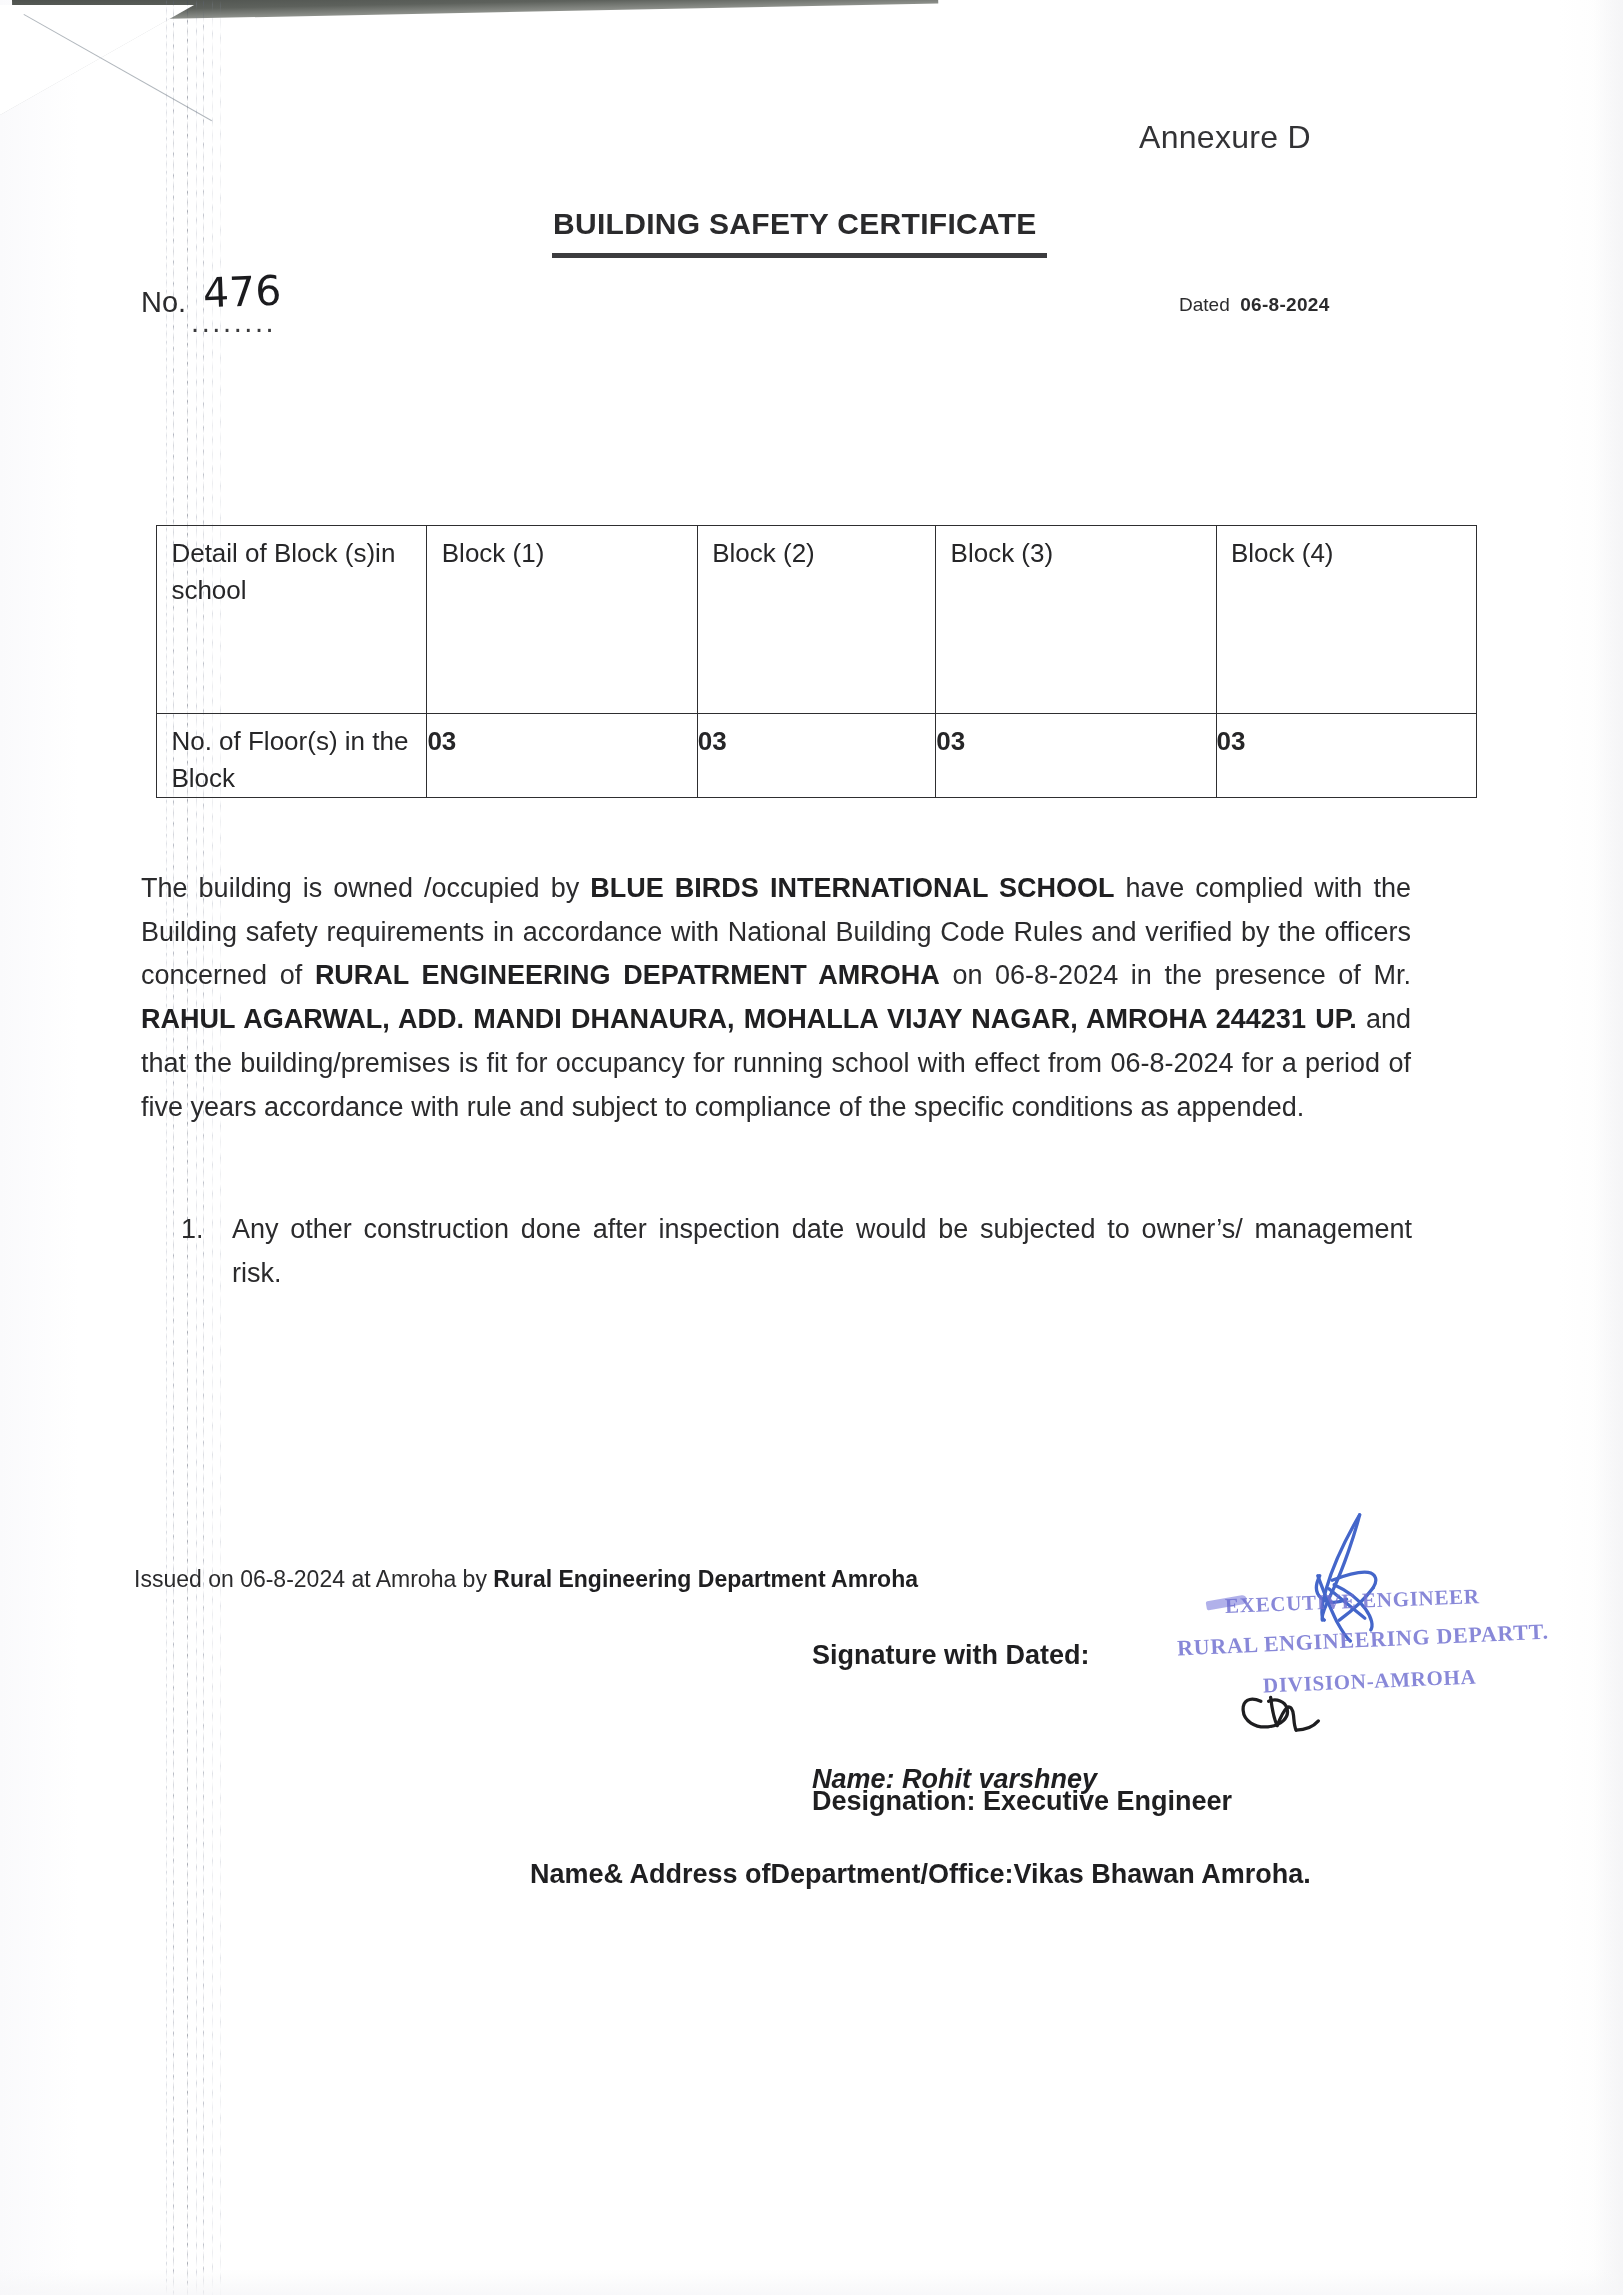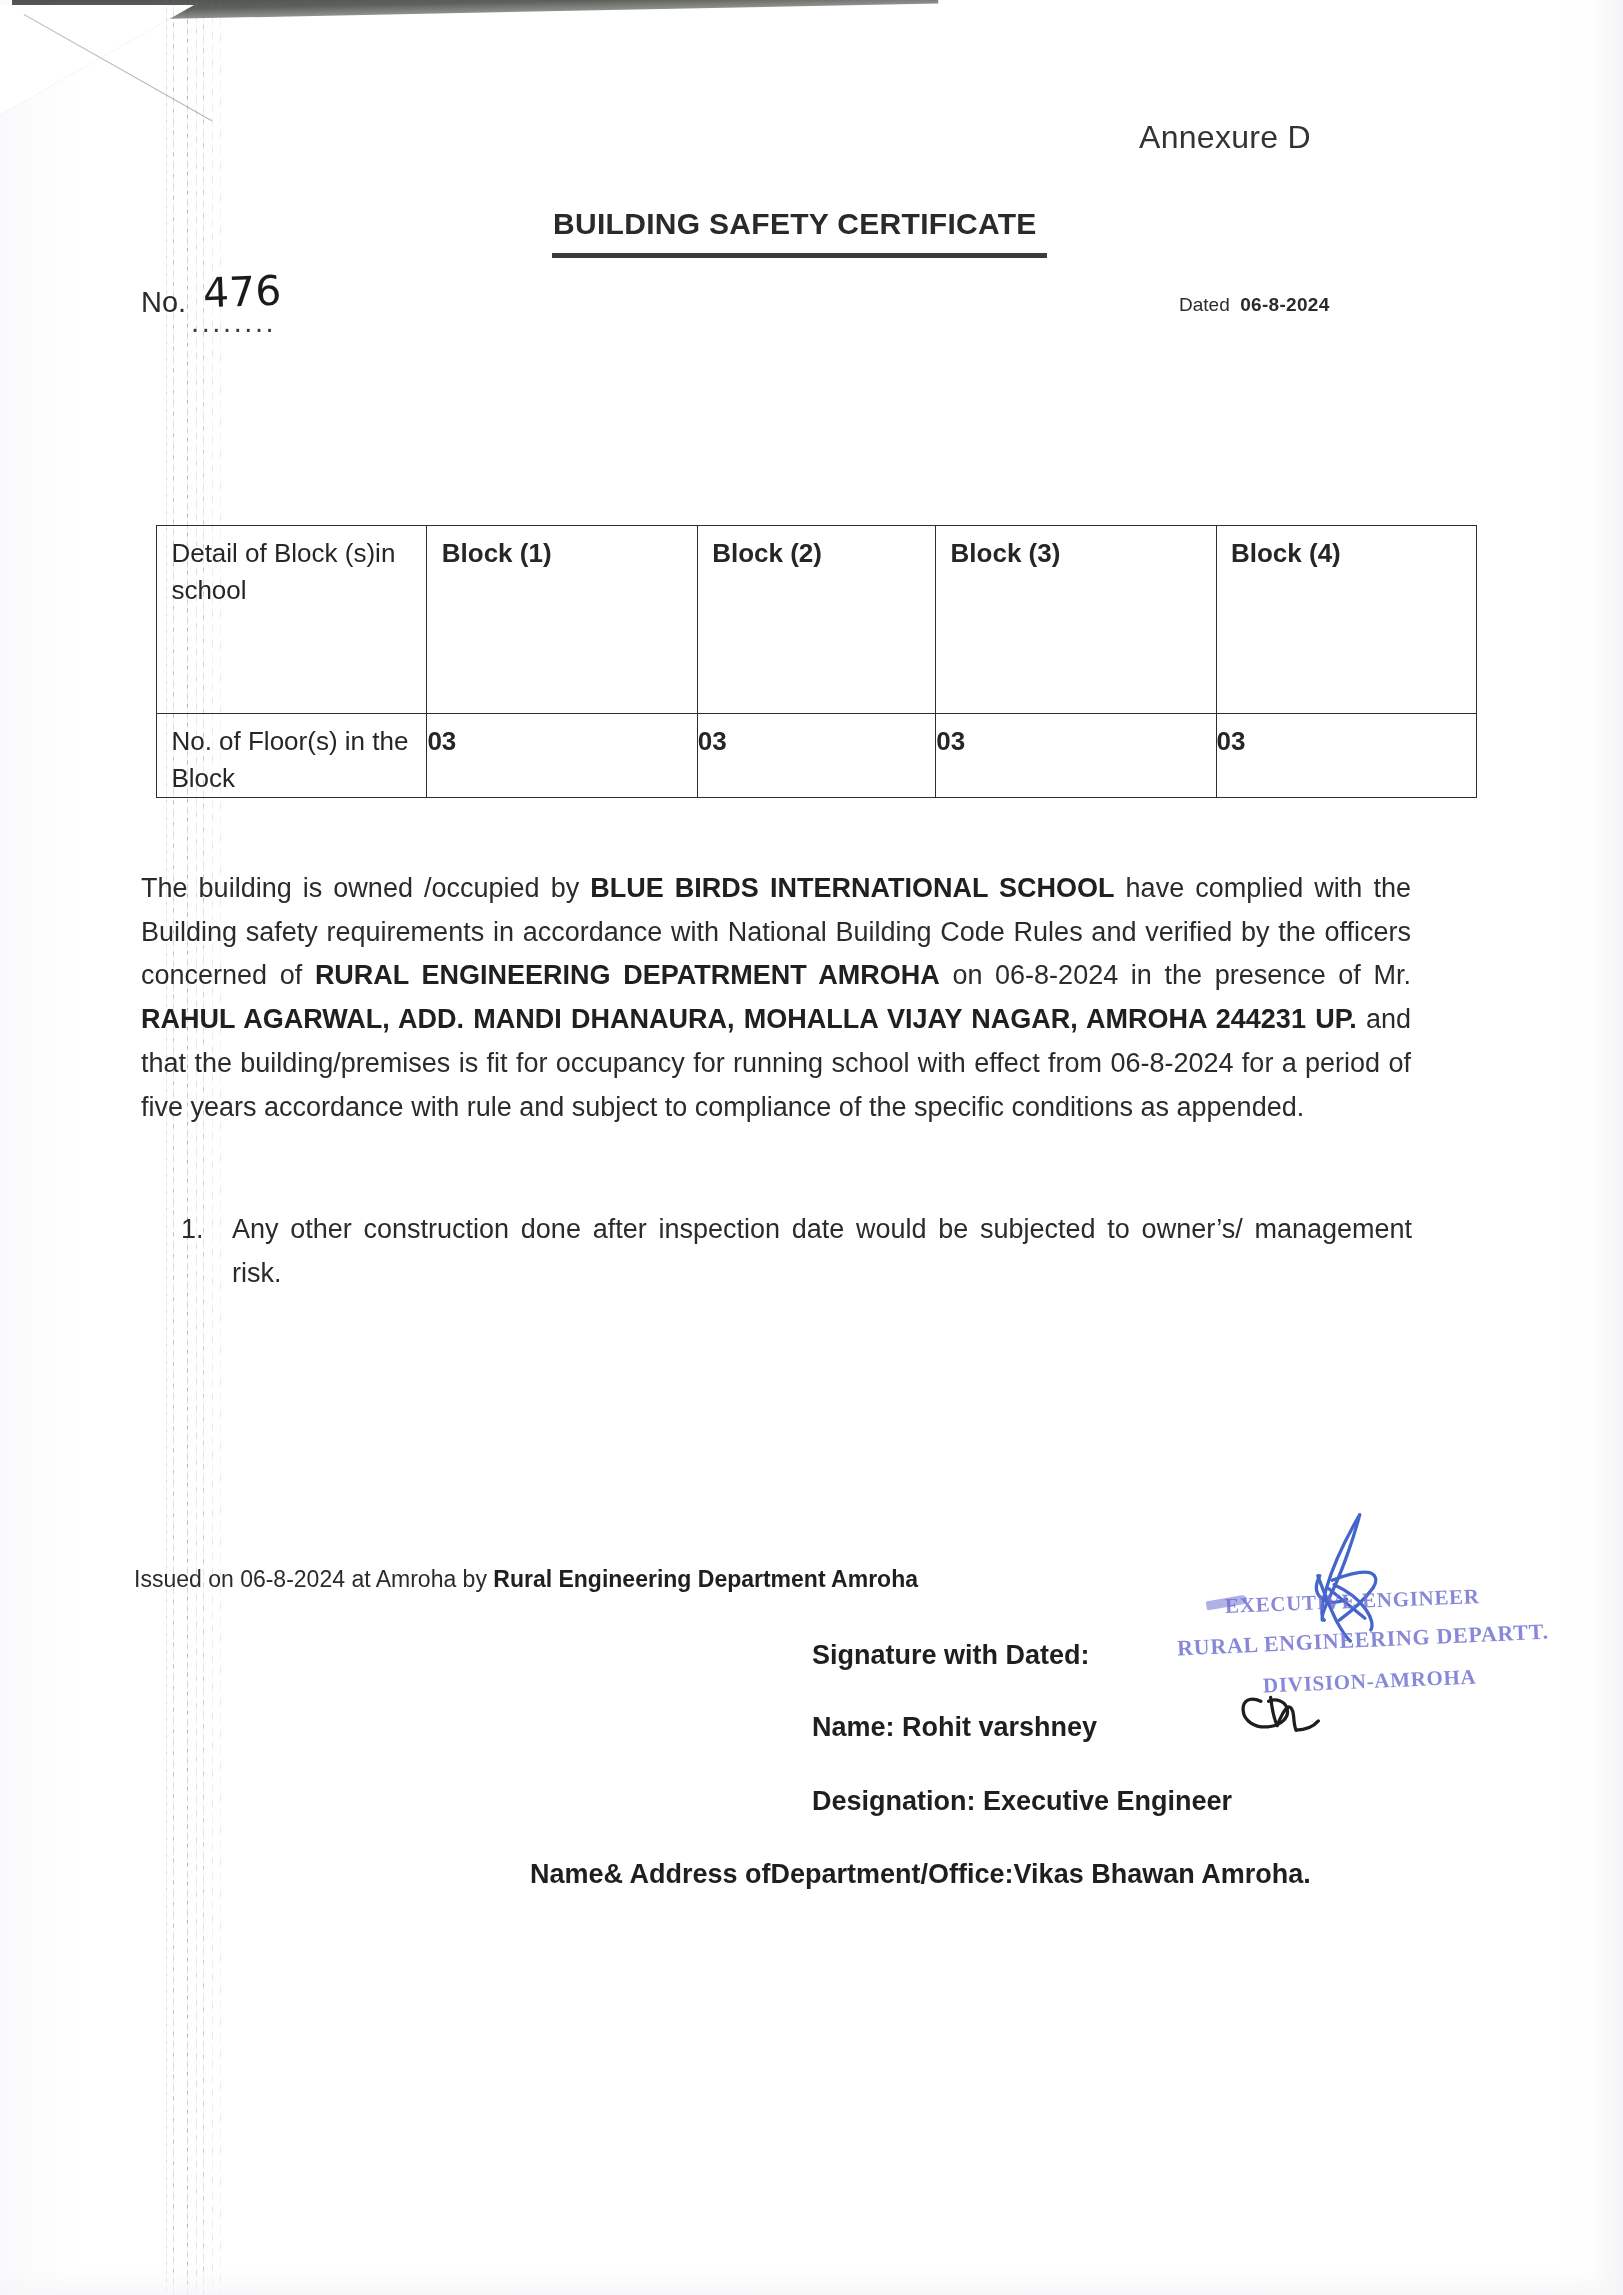--- a/index.html
+++ b/index.html
@@ -151,21 +151,21 @@
     line-height: 1.42;
     color: #262628;
   }
   #blocks-table tr.hdr td { height: 178px; }
   #blocks-table tr.val td { height: 73px; }
   #blocks-table td.c1 { width: 255px; }
   #blocks-table td.c2 { width: 255px; }
   #blocks-table td.c3 { width: 223px; }
   #blocks-table td.c4 { width: 265px; }
   #blocks-table td.c5 { width: 245px; }
-  #blocks-table .hdr td.blk { font-weight: bold; }
+  #blocks-table .hdr td.blk { font-weight: normal; }
   #blocks-table .val td.num {
     text-align: left;
     padding-left: 0;
     padding-right: 63px;
     font-weight: bold;
   }
   #blocks-table .val td.lbl { font-weight: normal; }
   #blocks-table .hdr td.c1 { font-weight: normal; }
 
   
@@ -195,21 +195,21 @@
   #issued {
     left: 134px; top: 1568px;
     font-size: 23px; color: #2b2b2d;
   }
   #issued b { font-weight: bold; color: #1f1f21; }
 
   .sigline {
     font-size: 27px; font-weight: bold; color: #1f1f21;
   }
   #sig-seal  { left: 812px; top: 1640px; }
-  #sig-name  { left: 812px; top: 1712px; }
+  #sig-name  { left: 812px; top: 1764px; font-style: italic; }
   #sig-desig { left: 812px; top: 1786px; }
   #sig-addr  { left: 530px;  top: 1859px; }
 
   
   #stamp {
     position: absolute;
     left: 1165px; top: 1505px;
     width: 367px; height: 229px;
     pointer-events: none;
   }

